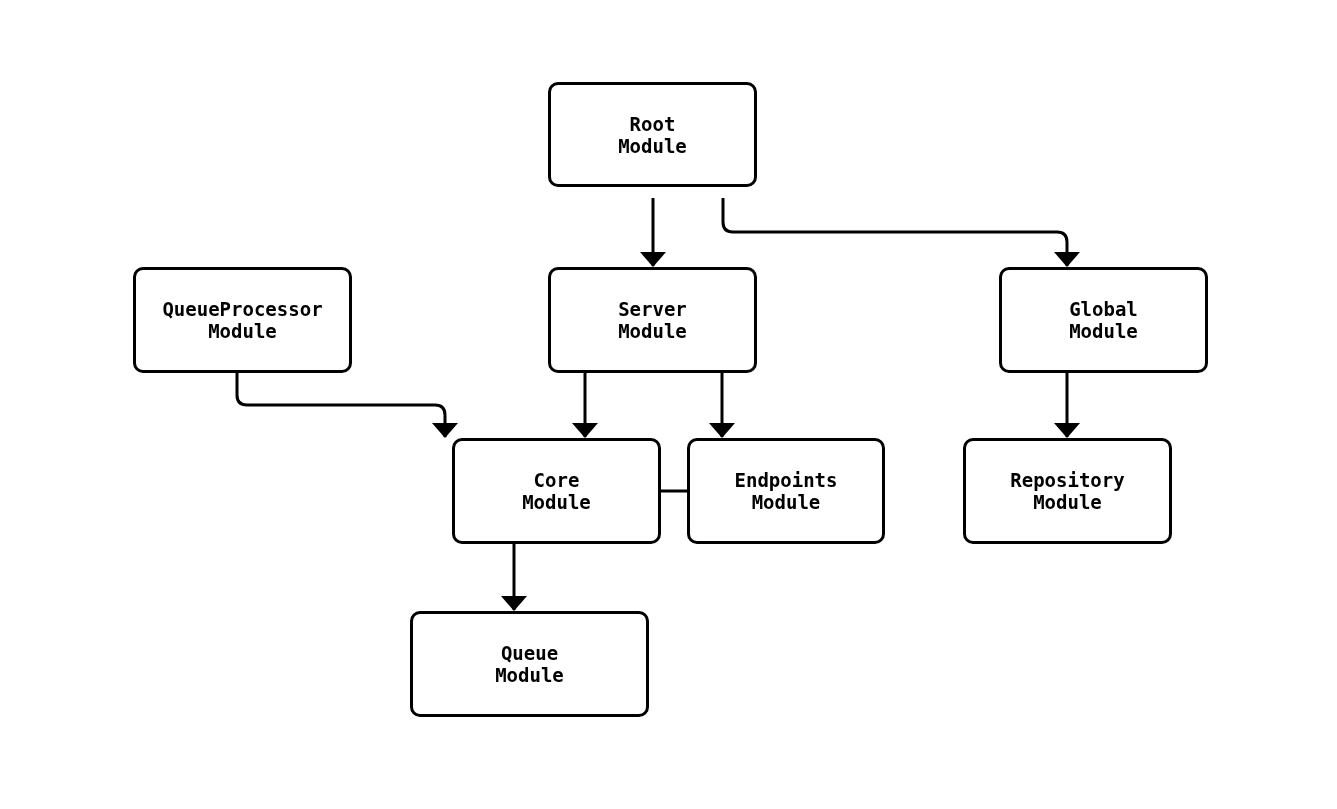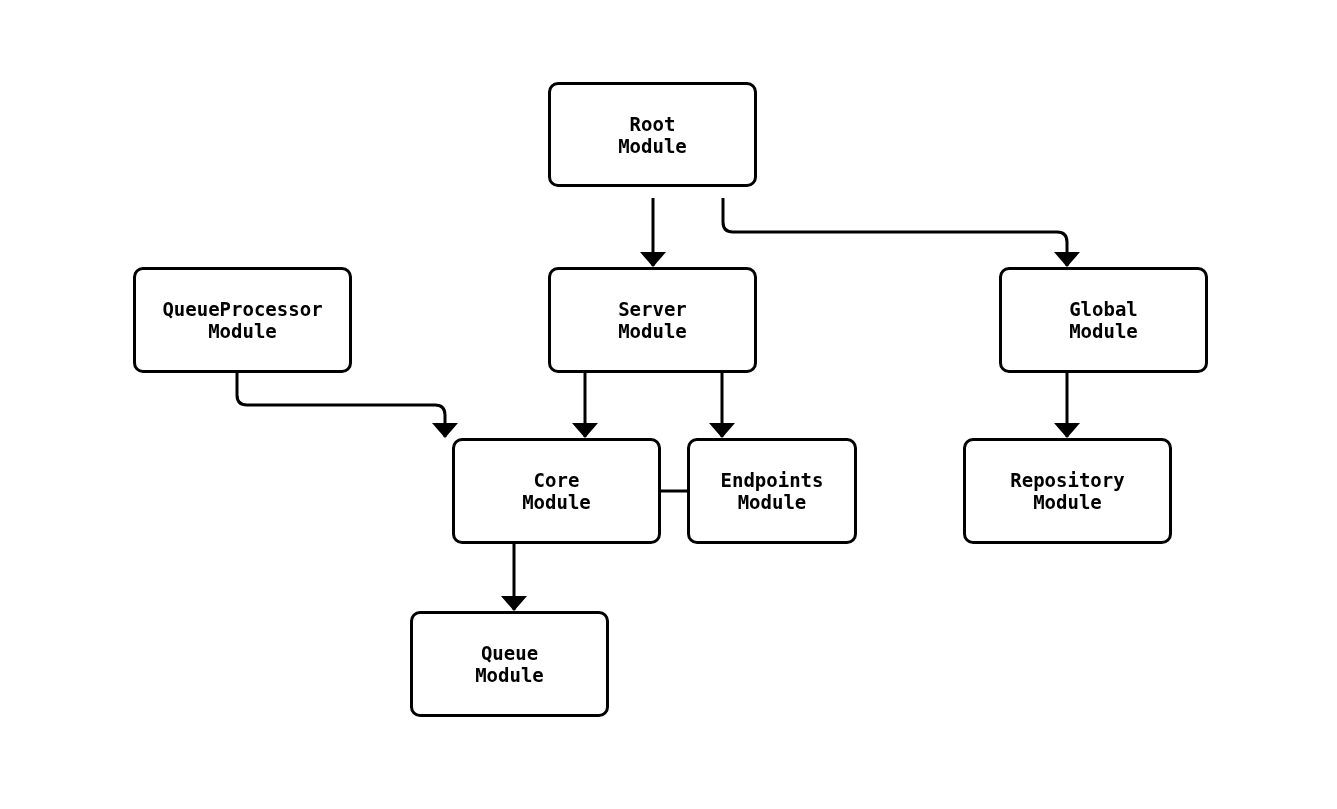--- a/index.html
+++ b/index.html
@@ -59,25 +59,25 @@
 Module</span>
   </div>
     <div class="node" style="left: 963px; top: 267px; width: 209px; height: 106px; margin-left: 36px;">
     <span class="label">Global
 Module</span>
   </div>
     <div class="node" style="left: 410px; top: 438px; width: 209px; height: 106px; margin-left: 42px;">
     <span class="label">Core
 Module</span>
   </div>
-    <div class="node" style="left: 687px; top: 438px; width: 170px; height: 106px; align-items: center;">
+    <div class="node" style="left: 687px; top: 438px; width: 198px; height: 106px; align-items: center;">
     <span class="label">Endpoints
 Module</span>
   </div>
     <div class="node" style="left: 963px; top: 438px; width: 209px; height: 106px;">
     <span class="label">Repository
 Module</span>
   </div>
-    <div class="node" style="left: 410px; top: 611px; width: 199px; height: 106px;">
+    <div class="node" style="left: 410px; top: 611px; width: 239px; height: 106px;">
     <span class="label">Queue
 Module</span>
   </div>
   </div>
 
 </body></html>

